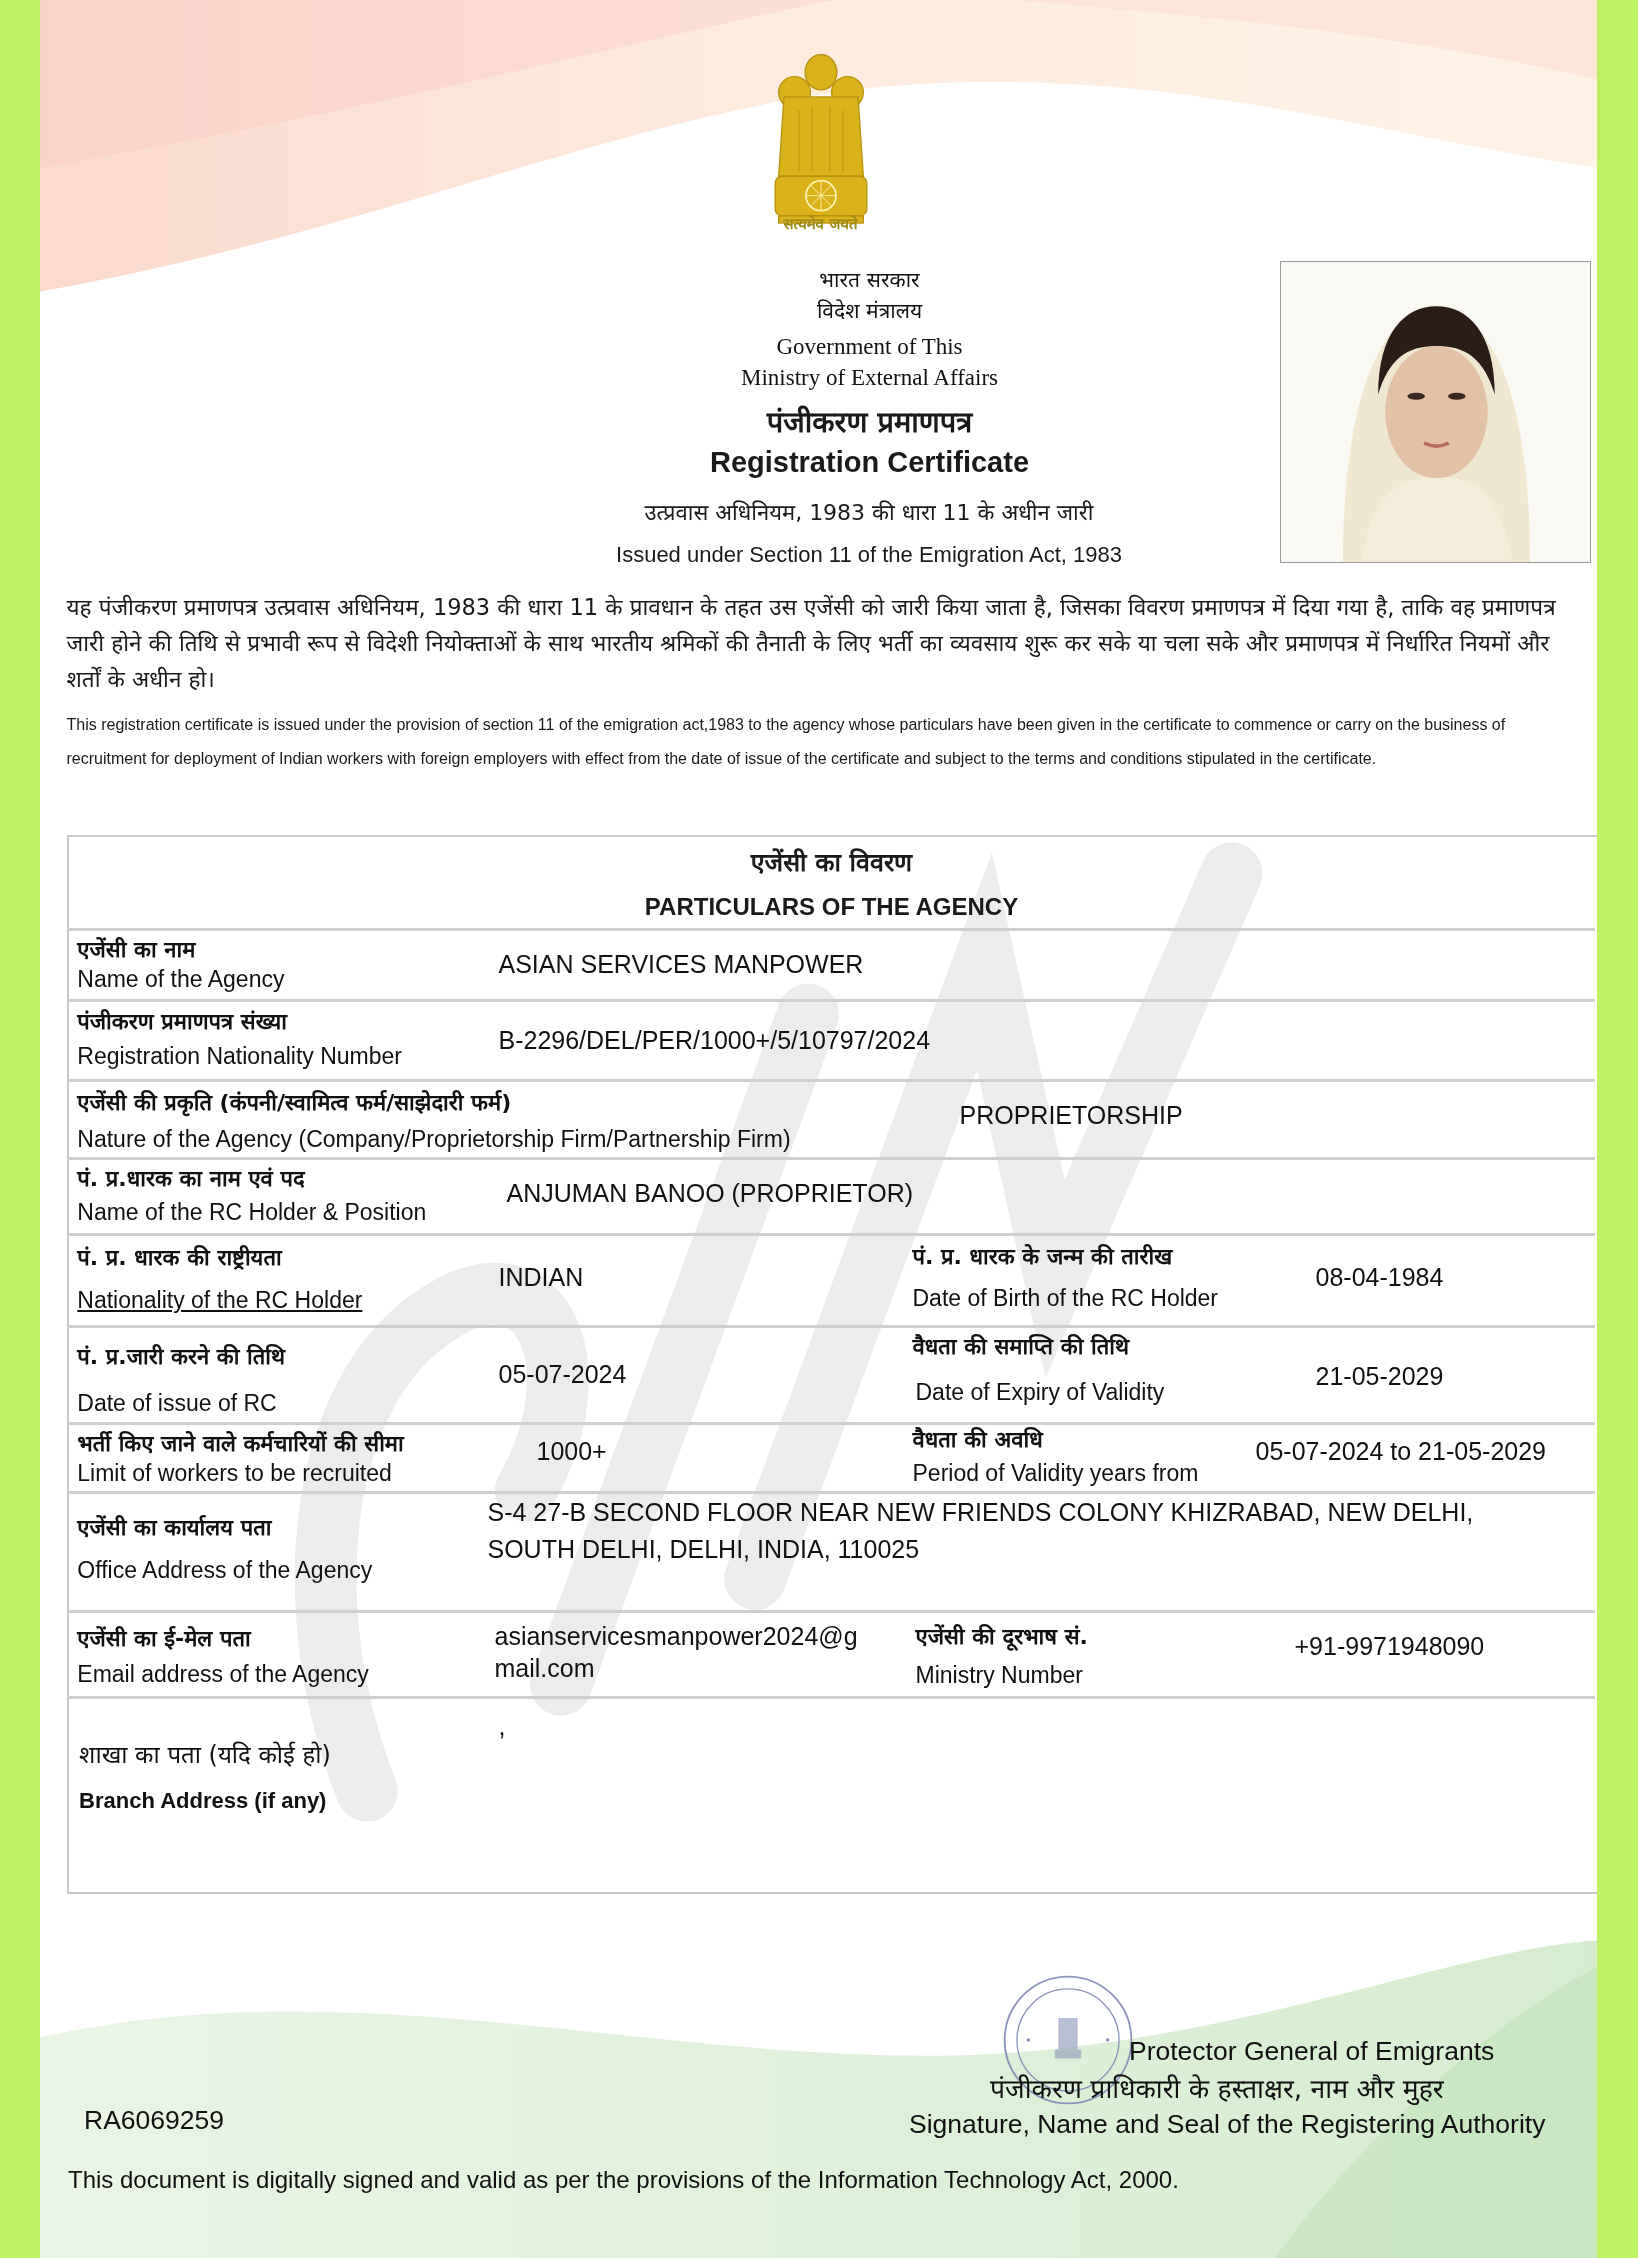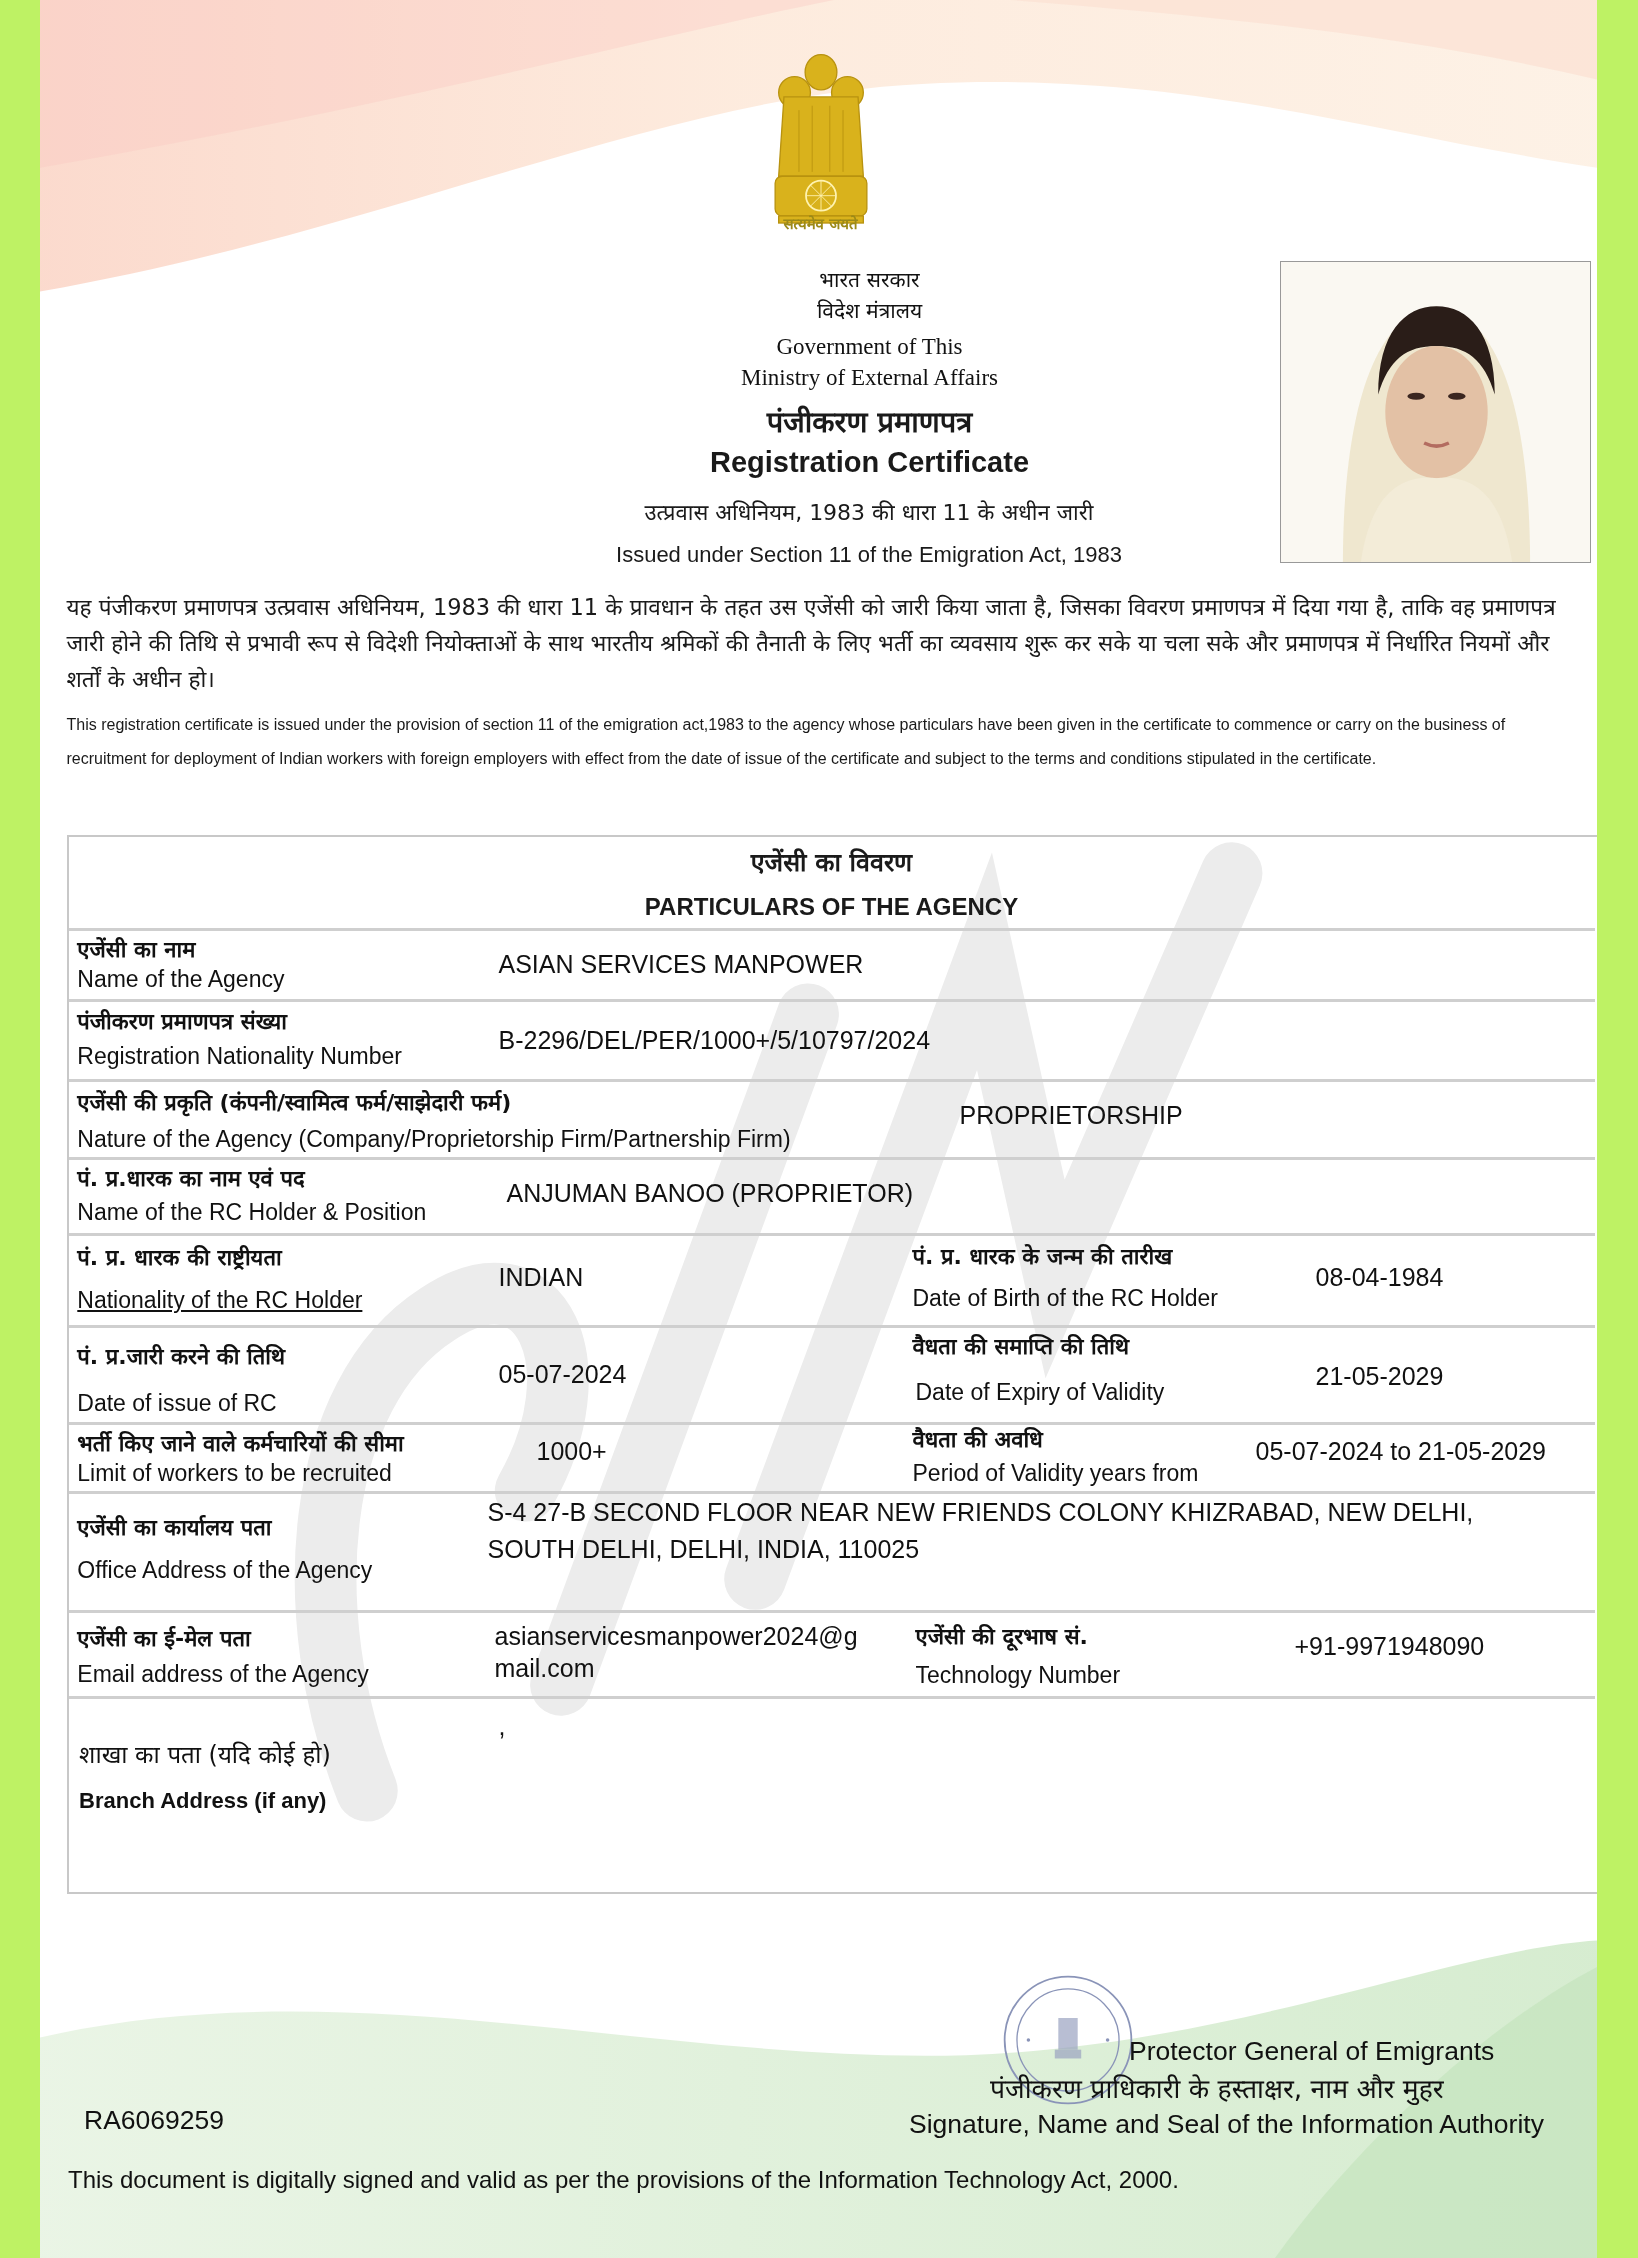--- a/index.html
+++ b/index.html
@@ -193,21 +193,21 @@
         <div class="val" style="left:419px; top:5.3px;">S-4 27-B SECOND FLOOR NEAR NEW FRIENDS COLONY KHIZRABAD,  NEW DELHI,</div>
         <div class="val" style="left:419px; top:42px;">SOUTH DELHI,  DELHI,  INDIA, 110025</div>
       </div>
 
       <div class="row" style="top:776px; height:86px;">
         <div class="lbl-hi" style="left:8.8px; top:8.8px;">एजेंसी का ई-मेल पता</div>
         <div class="lbl-en" style="left:8.8px; top:48px;">Email address of the Agency</div>
         <div class="val" style="left:426px; top:8.8px;">asianservicesmanpower2024@g</div>
         <div class="val" style="left:426px; top:41px;">mail.com</div>
         <div class="lbl-hi" style="left:847px; top:7px;">एजेंसी की दूरभाष सं.</div>
-        <div class="lbl-en" style="left:847px; top:49px;">Technology Number</div>
+        <div class="lbl-en" style="left:847px; top:49px;">Ministry Number</div>
         <div class="val" style="left:1226px; top:19.4px;">+91-9971948090</div>
       </div>
 
       <div class="row" style="top:863px; height:193px; border-bottom:none;">
         <div class="lbl-hi" style="left:10.6px; top:37px; font-weight:normal; font-size:24px;">शाखा का पता (यदि कोई हो)</div>
         <div class="lbl-en" style="left:10.6px; top:88px; font-weight:bold; font-size:22px;">Branch Address (if any)</div>
         <div class="val" style="left:430px; top:12.4px;">,</div>
       </div>
     </div>
 
@@ -215,18 +215,18 @@
       <circle cx="75" cy="75" r="72" fill="none" stroke="#8a94b8" stroke-width="2"></circle>
       <circle cx="75" cy="75" r="58" fill="none" stroke="#8a94b8" stroke-width="1.5"></circle>
       <rect x="64" y="50" width="22" height="36" fill="#9aa2c0" opacity="0.7"></rect>
       <rect x="60" y="86" width="30" height="10" fill="#9aa2c0" opacity="0.7"></rect>
       <circle cx="30" cy="75" r="2" fill="#8a94b8"></circle>
         <circle cx="120" cy="75" r="2" fill="#8a94b8"></circle>
     </svg>
 
     <div class="footer-text" style="left:1045px; top:2036px; font-size:26.5px;margin-left:44px;">Protector General of Emigrants</div>
     <div class="footer-text" style="left:950px; top:2070px; font-size:26.5px; font-family:'DejaVu Sans',sans-serif;">पंजीकरण प्राधिकारी के हस्ताक्षर, नाम और मुहर</div>
-    <div class="footer-text" style="left:869px; top:2109px; font-size:26.5px;">Signature, Name and Seal of the Information Authority</div>
+    <div class="footer-text" style="left:869px; top:2109px; font-size:26.5px;">Signature, Name and Seal of the Registering Authority</div>
     <div class="footer-text" style="left:44px; top:2105px; font-size:26.5px;">RA6069259</div>
     <div class="footer-text" style="left:28px; top:2166px; font-size:24px;">This document is digitally signed and valid as per the provisions of the Information Technology Act, 2000.</div>
   </div>
 </div>
 
 
 </body></html>

